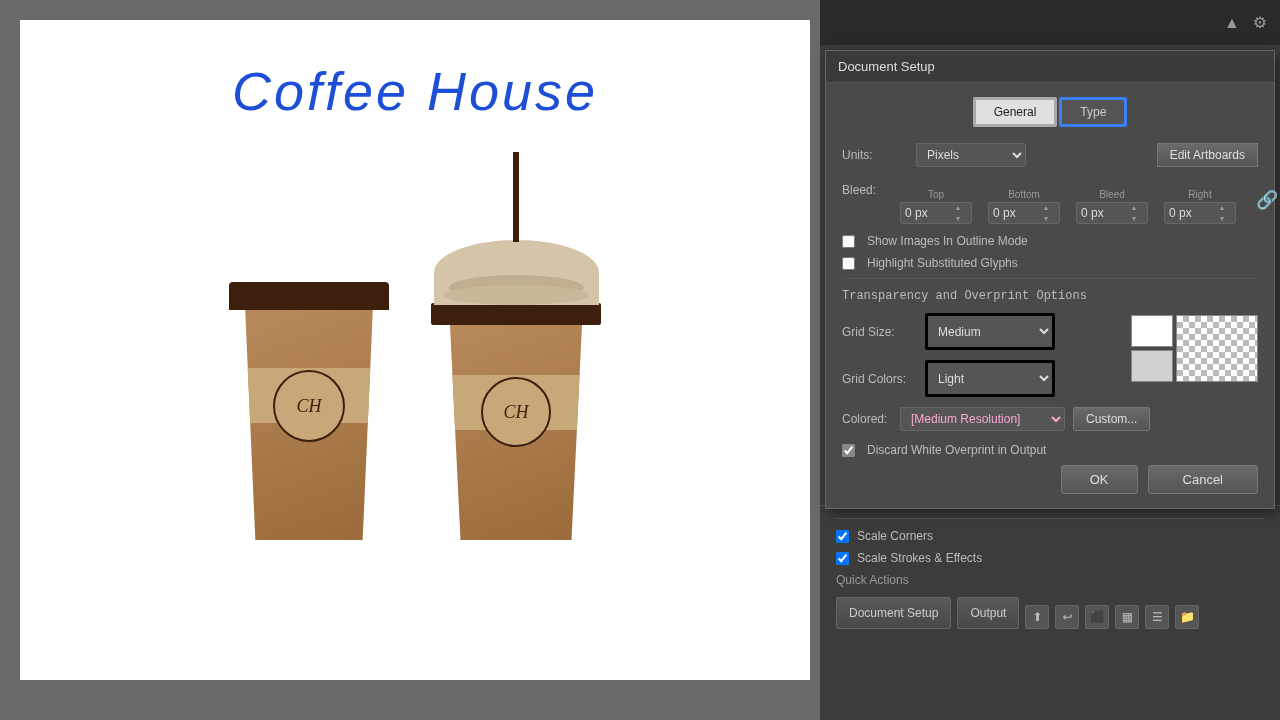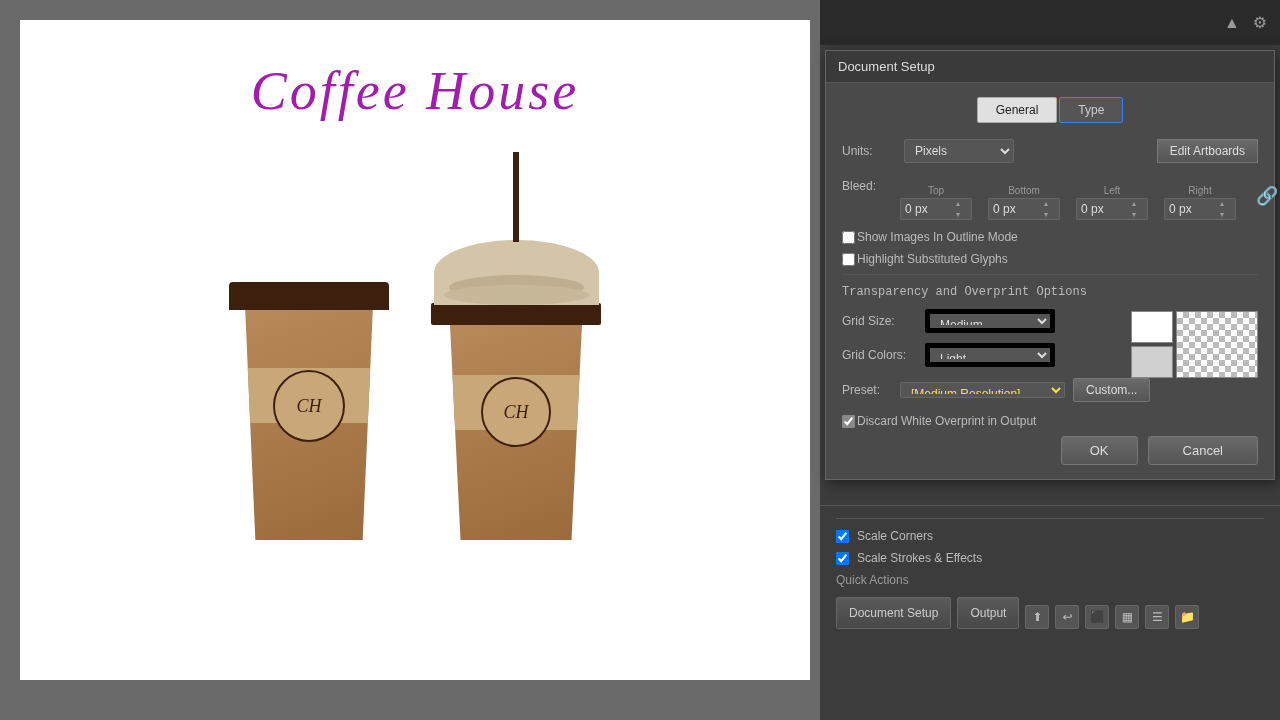--- a/index.html
+++ b/index.html
@@ -212,39 +212,39 @@
 
     
     .tabs {
       display: flex;
       gap: 2px;
       margin-bottom: 16px;
       justify-content: center;
     }
     .tab {
       padding: 5px 18px;
-      border: 1px solid #3b82f6;
+      border: 3px solid #3b82f6;
       background: #555;
       color: #ccc;
       cursor: pointer;
       font-size: 12px;
       border-radius: 2px;
     }
     .tab.active {
       background: #e0e0e0;
       color: #222;
       border-color: #aaa;
     }
 
     
     .form-row {
       display: flex;
       align-items: center;
       margin-bottom: 10px;
-      gap: 12px;
+      gap: 24px;
     }
     .form-label {
       color: #bbb;
       font-size: 12px;
       min-width: 50px;
     }
     .units-select {
       background: #555;
       color: #ddd;
       border: 1px solid #666;
@@ -312,21 +312,21 @@
     .link-icon {
       font-size: 18px;
       color: #999;
       margin-left: 4px;
     }
 
     
     .checkbox-row {
       display: flex;
       align-items: center;
-      gap: 2px;
+      gap: 12px;
       margin-bottom: 8px;
     }
     .checkbox-row input[type="checkbox"] {
       accent-color: #888;
     }
     .checkbox-label {
       color: #bbb;
       font-size: 12px;
     }
 
@@ -344,48 +344,48 @@
       margin-bottom: 10px;
     }
     .trans-label {
       color: #bbb;
       font-size: 12px;
       min-width: 75px;
     }
     .trans-select {
       background: #555;
       color: #ddd;
-      border: 5px solid #000000;
+      border: 3px solid #000000;
       padding: 3px 6px;
       font-size: 12px;
       border-radius: 2px;
-      height: 24px;
+      height: 37px;
       min-width: 130px;
     }
 
     
     .preset-row {
       display: flex;
       align-items: center;
       gap: 8px;
       margin-bottom: 12px;
     }
     .preset-label {
       color: #bbb;
       font-size: 12px;
       min-width: 50px;
     }
     .preset-select {
       background: #555;
-      color: #fde047;
+      color: #f9a8d4;
       border: 1px solid #666;
       padding: 3px 6px;
       font-size: 12px;
       border-radius: 2px;
-      height: 16px;
+      height: 24px;
       min-width: 165px;
     }
     .custom-btn {
       background: linear-gradient(to bottom, #6a6a6a, #555);
       color: #ddd;
       border: 1px solid #777;
       padding: 4px 12px;
       font-size: 12px;
       border-radius: 2px;
       cursor: pointer;
@@ -505,21 +505,21 @@
 </head>
 <body>
 
 <div class="left-toolbar">
   <div class="toolbar-icon">▲</div>
   <div class="toolbar-icon">◆</div>
 </div>
 
 <div class="canvas-area">
   <div class="canvas-white">
-    <div class="coffee-title" style="font-family: Liberation Serif, serif; font-style: italic; font-size: 54px; color: #a21caf; letter-spacing: 3px;">Coffee House</div>
+    <div class="coffee-title" style="font-family: Liberation Sans, sans-serif; font-style: italic; font-size: 54px; color: #1d4ed8; letter-spacing: 3px;">Coffee House</div>
 
     <div class="cups-container">
 
       <div class="cup-hot">
         <div class="cup-hot-lid"></div>
         <div class="cup-hot-body" style="width:145px; height:230px; background: linear-gradient(160deg, #b8895a 0%, #9a6a3a 100%); clip-path: polygon(6% 0%, 94% 0%, 87% 100%, 13% 100%); position:relative;">
           <div class="cup-hot-band" style="position:absolute; top:58px; left:0; right:0; height:55px; background:#c8a878;"></div>
           <div class="cup-hot-logo" style="position:absolute; top:60px; left:50%; transform:translateX(-50%); width:72px; height:72px; border-radius:50%; background:#c8a878; border:2.5px solid #3d1f0d; display:flex; align-items:center; justify-content:center; font-family:Georgia,serif; font-size:18px; color:#3d1f0d; font-style:italic; z-index:2;">CH</div>
         </div>
       </div>
@@ -587,21 +587,21 @@
                   <span class="bleed-field-label">Bottom</span>
                   <div class="spinner-input">
                     <input type="text" value="0 px" style="">
                     <div class="spinner-arrows">
                       <div class="spinner-arrow">▲</div>
                       <div class="spinner-arrow">▼</div>
                     </div>
                   </div>
                 </div>
                 <div class="bleed-field-group">
-                  <span class="bleed-field-label">Left</span>
+                  <span class="bleed-field-label">Bleed</span>
                   <div class="spinner-input">
                     <input type="text" value="0 px" style="">
                     <div class="spinner-arrows">
                       <div class="spinner-arrow">▲</div>
                       <div class="spinner-arrow">▼</div>
                     </div>
                   </div>
                 </div>
                 <div class="bleed-field-group">
                   <span class="bleed-field-label">Right</span>
@@ -658,21 +658,21 @@
             <div style="display:flex; flex-direction:column; gap:3px;">
               <div style="width:42px; height:32px; background:#ffffff; border:1px solid #888;"></div>
               <div style="width:42px; height:32px; background:#d0d0d0; border:1px solid #888;"></div>
             </div>
             <div style="width:82px; height:67px; border:1px solid #888; background-image: linear-gradient(45deg, #bbb 25%, transparent 25%), linear-gradient(-45deg, #bbb 25%, transparent 25%), linear-gradient(45deg, transparent 75%, #bbb 75%), linear-gradient(-45deg, transparent 75%, #bbb 75%); background-size:12px 12px; background-position:0 0,0 6px,6px -6px,-6px 0; background-color:#fff;"></div>
           </div>
         </div>
 
 
         <div class="preset-row">
-          <span class="preset-label">Preset:</span>
+          <span class="preset-label">Colored:</span>
           <select class="preset-select">
             <option>[Medium Resolution]</option>
             <option>[High Resolution]</option>
             <option>[Low Resolution]</option>
           </select>
           <button class="custom-btn">Custom...</button>
         </div>
 
         <div class="checkbox-row">
           <input type="checkbox" checked="" style="">

